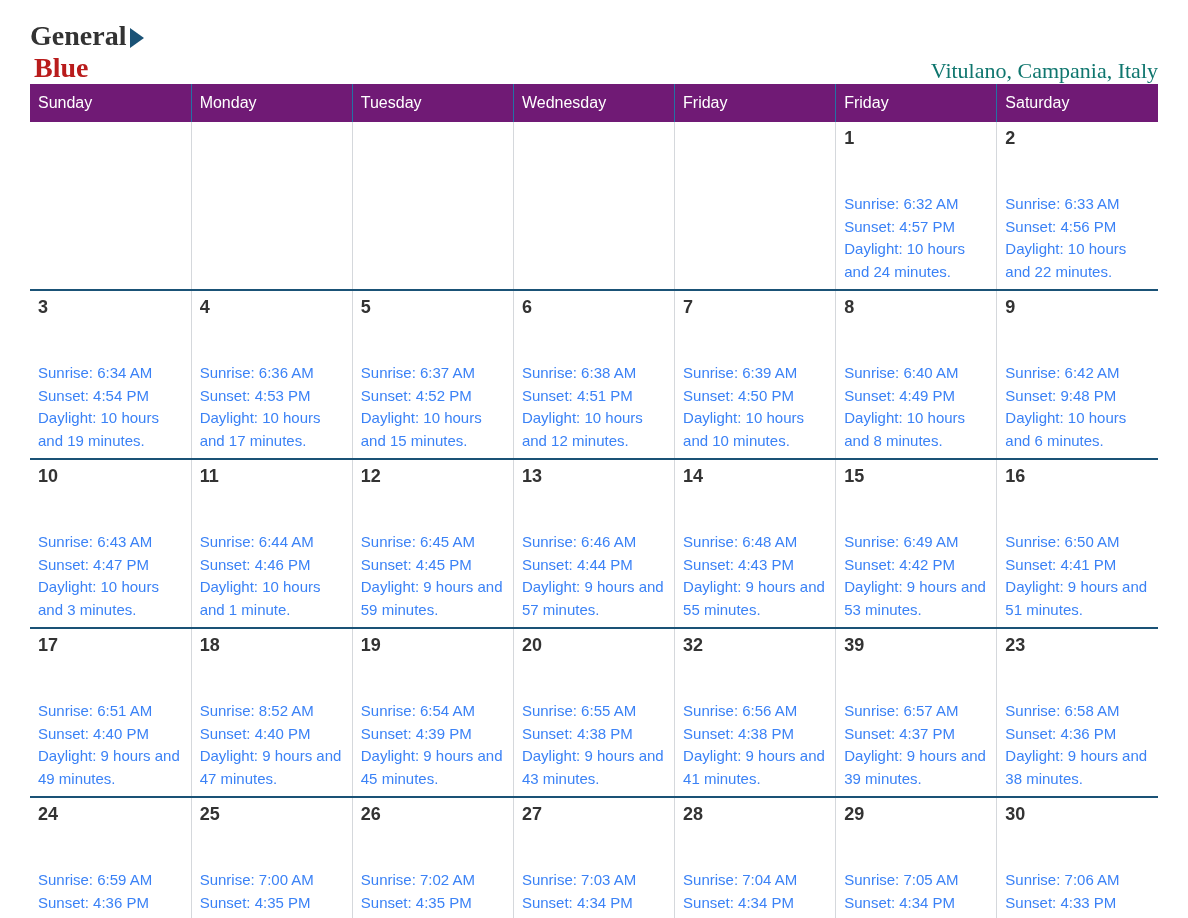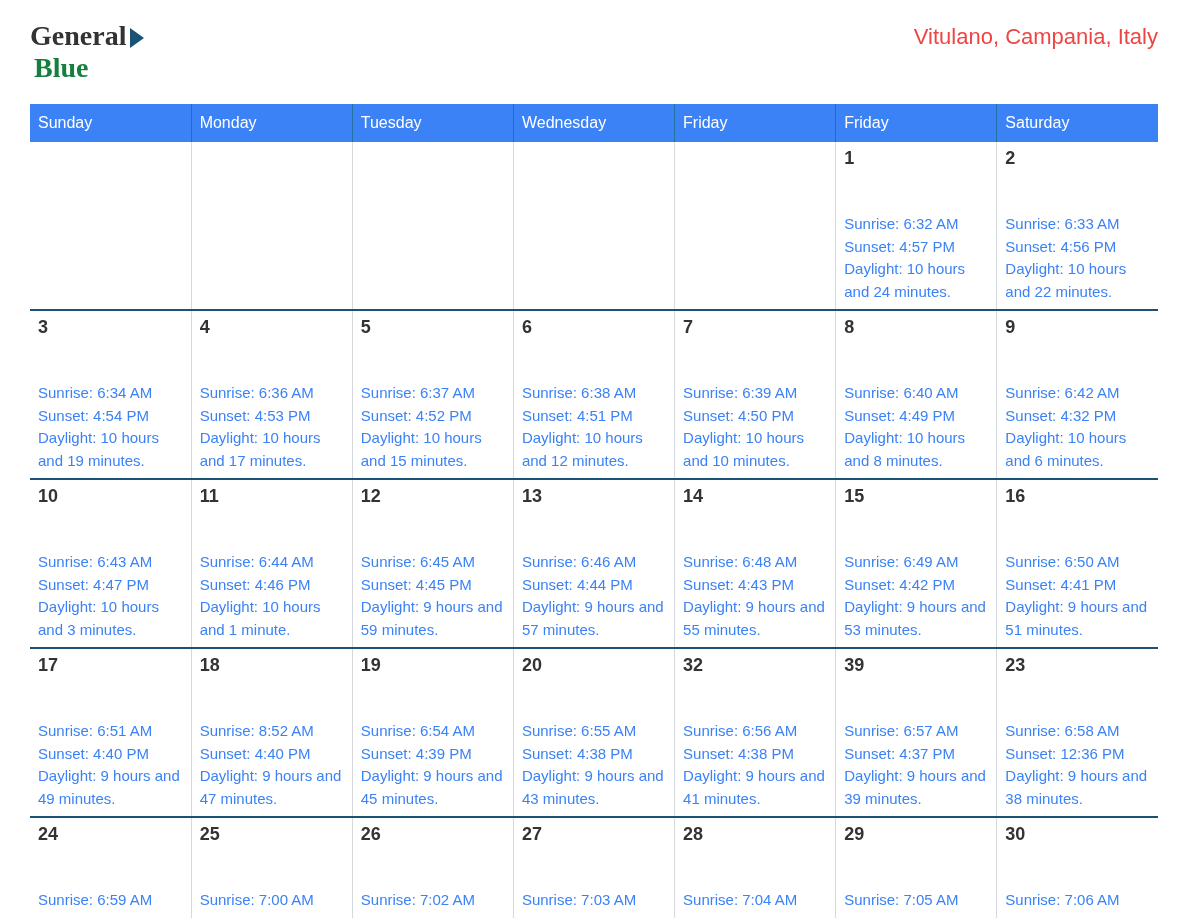--- a/index.html
+++ b/index.html
@@ -6,22 +6,21 @@
     body {
       font-family: Arial, sans-serif;
       background: #fff;
       width: 1188px;
       min-height: 918px;
       padding: 20px 30px;
     }
     .header {
       display: flex;
       justify-content: space-between;
-      align-items: flex-start;
-      margin-bottom: 20px;
+      align-items: flex-end;
     }
     .logo {
       display: flex;
       flex-direction: column;
       align-items: flex-start;
     }
     .logo-top {
       display: flex;
       align-items: center;
     }
@@ -36,45 +35,45 @@
       height: 0;
       border-left: 14px solid #1a5276;
       border-top: 10px solid transparent;
       border-bottom: 10px solid transparent;
       margin-left: 4px;
       margin-top: 4px;
     }
     .logo-blue {
       font-size: 28px;
       font-weight: bold;
-      color: #15803d;
+      color: #b91c1c;
       font-family: Georgia, serif;
       margin-left: 4px;
     }
     .title-block {
       text-align: right;
     }
     .month-year {
       font-size: 52px;
       font-weight: normal;
       color: #222;
       font-family: Georgia, serif;
     }
     .location {
       font-size: 22px;
-      color: #ef4444;
-      font-family: Liberation Sans, sans-serif;
+      color: #0f766e;
+      font-family: Liberation Serif, serif;
       margin-top: 4px;
     }
     table {
       width: 100%;
       border-collapse: collapse;
     }
     thead tr {
-      background-color: #3b82f6;
+      background-color: #701a75;
       color: #fff;
     }
     thead th {
       padding: 10px 8px;
       font-size: 16px;
       font-weight: normal;
       text-align: left;
       border-right: 1px solid #2471a3;
     }
     thead th:last-child { border-right: none; }
@@ -189,21 +188,21 @@
         </td>
         <td>
           <span class="day-num">8</span>
           <div class="cell-info">Sunrise: 6:40 AM
 Sunset: 4:49 PM
 Daylight: 10 hours and 8 minutes.</div>
         </td>
         <td>
           <span class="day-num">9</span>
           <div class="cell-info">Sunrise: 6:42 AM
-Sunset: 4:32 PM
+Sunset: 9:48 PM
 Daylight: 10 hours and 6 minutes.</div>
         </td>
       </tr>
       <tr>
         <td>
           <span class="day-num">10</span>
           <div class="cell-info">Sunrise: 6:43 AM
 Sunset: 4:47 PM
 Daylight: 10 hours and 3 minutes.</div>
         </td>
@@ -277,21 +276,21 @@
         </td>
         <td>
           <span class="day-num">39</span>
           <div class="cell-info">Sunrise: 6:57 AM
 Sunset: 4:37 PM
 Daylight: 9 hours and 39 minutes.</div>
         </td>
         <td>
           <span class="day-num">23</span>
           <div class="cell-info">Sunrise: 6:58 AM
-Sunset: 12:36 PM
+Sunset: 4:36 PM
 Daylight: 9 hours and 38 minutes.</div>
         </td>
       </tr>
       <tr>
         <td>
           <span class="day-num">24</span>
           <div class="cell-info">Sunrise: 6:59 AM
 Sunset: 4:36 PM
 Daylight: 9 hours and 36 minutes.</div>
         </td>

